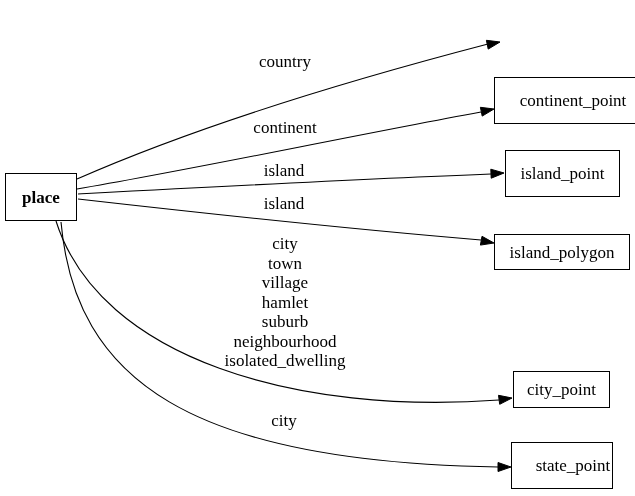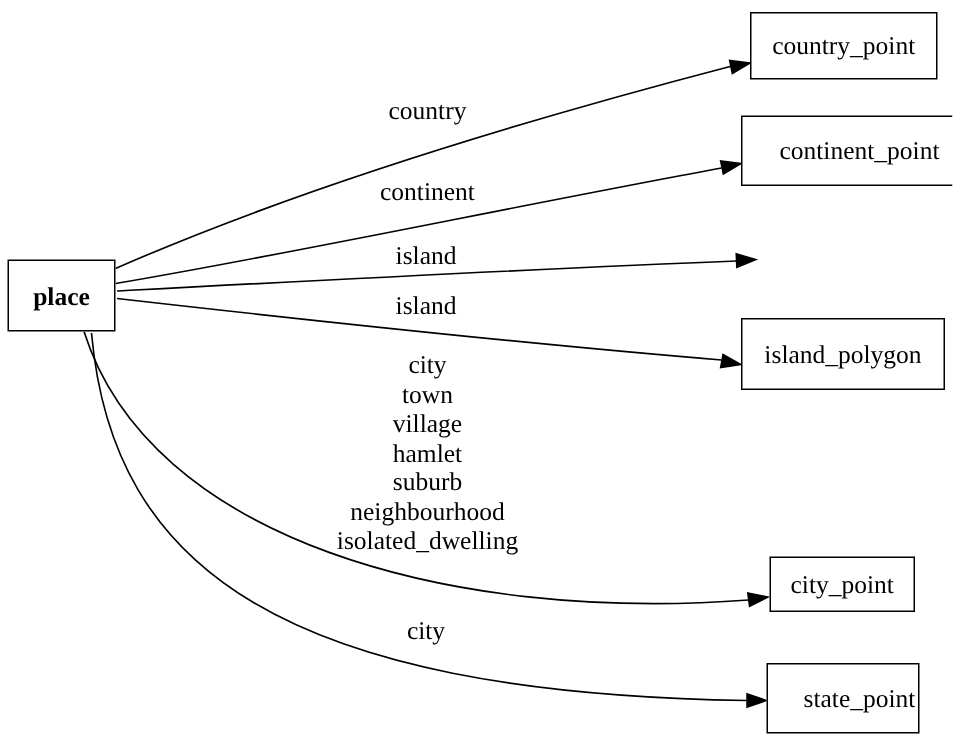--- a/index.html
+++ b/index.html
@@ -74,32 +74,32 @@
 
     <path d="M 56 221 C 100 360, 300 415, 499 400"></path>
     <polygon points="512,398 499.7,404.3 498.5,395.3"></polygon>
 
     <path d="M 61 222 C 75 380, 190 462, 498 467"></path>
     <polygon points="511,467 498.0,471.5 498.0,462.5"></polygon>
   </svg>
 
   <div class="node" style="left:5px; top:173px; width:72px; height:48px;font-weight:bold;">place</div>
 
-  <div class="node" style="left:500px; top:8px; width:125px; height:45px;">country_point</div>
 
   <div class="node" style="left:494px; top:77px; width:158px; height:47px;">continent_point</div>
 
+  <div class="node" style="left:505px; top:150px; width:115px; height:47px;">island_point</div>
 
-  <div class="node" style="left:494px; top:212px; width:136px; height:48px;">island_polygon</div>
+  <div class="node" style="left:494px; top:234px; width:136px; height:36px;">island_polygon</div>
 
   <div class="node" style="left:513px; top:371px; width:97px; height:37px;">city_point</div>
 
   <div class="node" style="left:511px; top:442px; width:102px; height:47px;padding-left:22px;">state_point</div>
 
-  <div class="edge-label" style="left:285px; top:62px;margin-top:12px;">country</div>
+  <div class="edge-label" style="left:285px; top:62px;">country</div>
 
   <div class="edge-label" style="left:285px; top:128px;">continent</div>
 
   <div class="edge-label" style="left:284px; top:171px;">island</div>
 
   <div class="edge-label" style="left:284px; top:204px;">island</div>
 
   <div class="edge-label" style="left:285px; top:302px;">city
 town
 village

